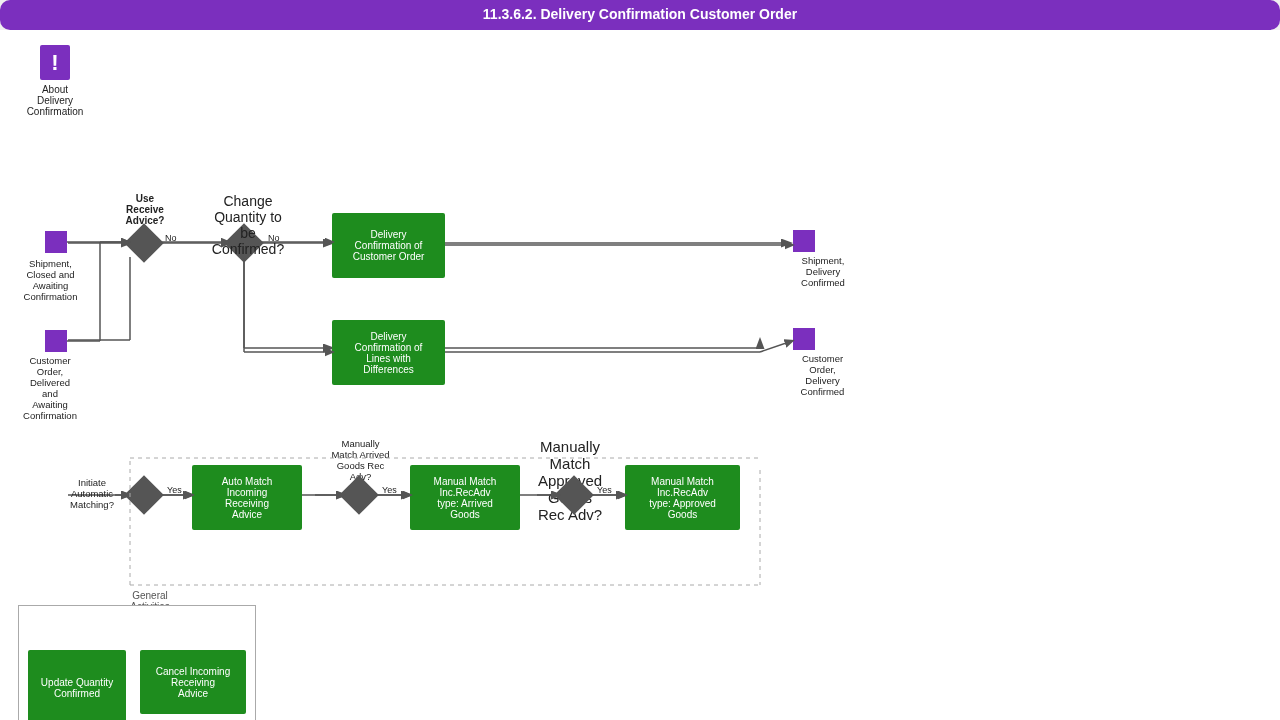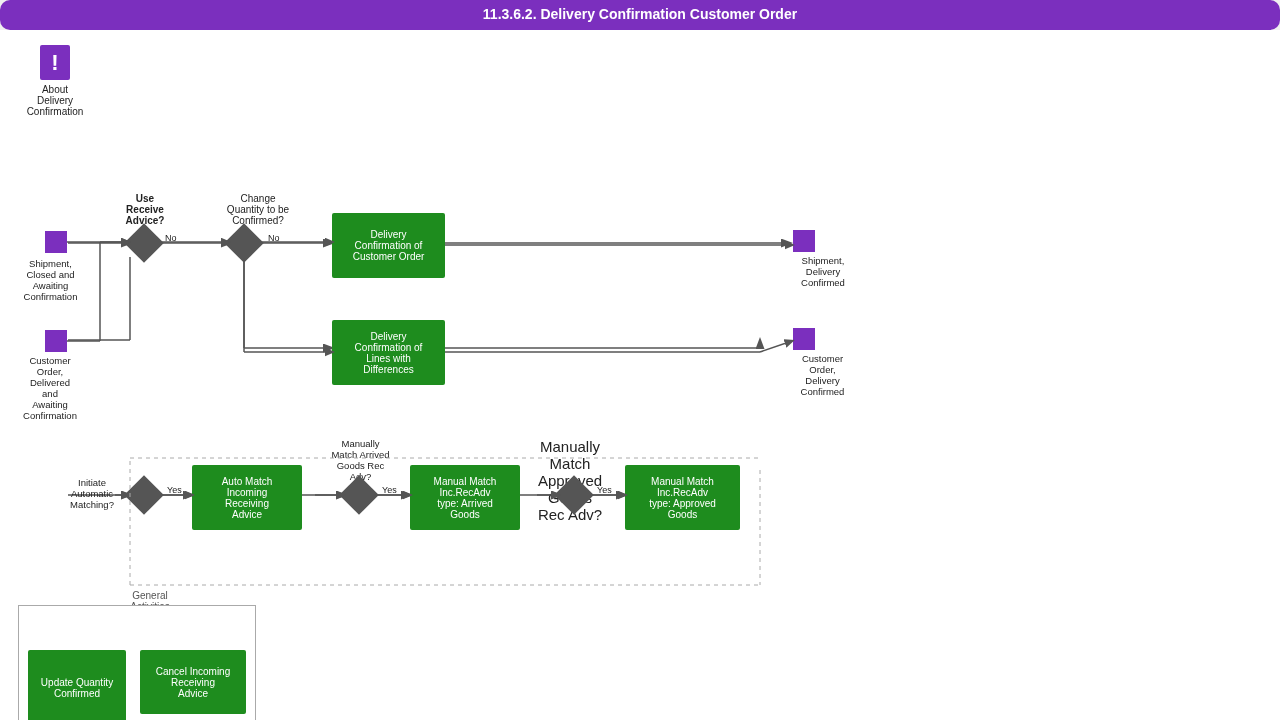--- a/index.html
+++ b/index.html
@@ -167,21 +167,21 @@
   <div class="label" style="top:228px; left:8px; width:85px; font-size:9.5px;">Shipment,<br>Closed and<br>Awaiting<br>Confirmation</div>
 
   <div class="purple-square" style="top:300px; left:45px;"></div>
   <div class="label" style="top:325px; left:5px; width:90px; font-size:9.5px;">Customer<br>Order,<br>Delivered<br>and<br>Awaiting<br>Confirmation</div>
 
   <div class="diamond" style="top:199px; left:130px;"></div>
   <div class="label" style="top:163px; left:110px; width:70px;font-weight:bold;">Use<br>Receive<br>Advice?</div>
   <div class="label" style="top:203px; left:165px; font-size:9px;">No</div>
 
   <div class="diamond" style="top:199px; left:230px;"></div>
-  <div class="label" style="top:163px; left:218px; width:80px; font-size:10px;">Change<br>Quantity to be<br>Confirmed?</div>
+  <div class="label" style="top:163px; left:208px; width:80px; font-size:14px;">Change<br>Quantity to be<br>Confirmed?</div>
   <div class="label" style="top:203px; left:268px; font-size:9px;">No</div>
 
   <div class="green-box" style="top:183px; left:332px; width:113px; height:65px;">
     <span>Delivery<br>Confirmation of<br>Customer Order</span>
   </div>
 
   <div class="green-box" style="top:290px; left:332px; width:113px; height:65px;">
     <span>Delivery<br>Confirmation of<br>Lines with<br>Differences</span>
   </div>
 

